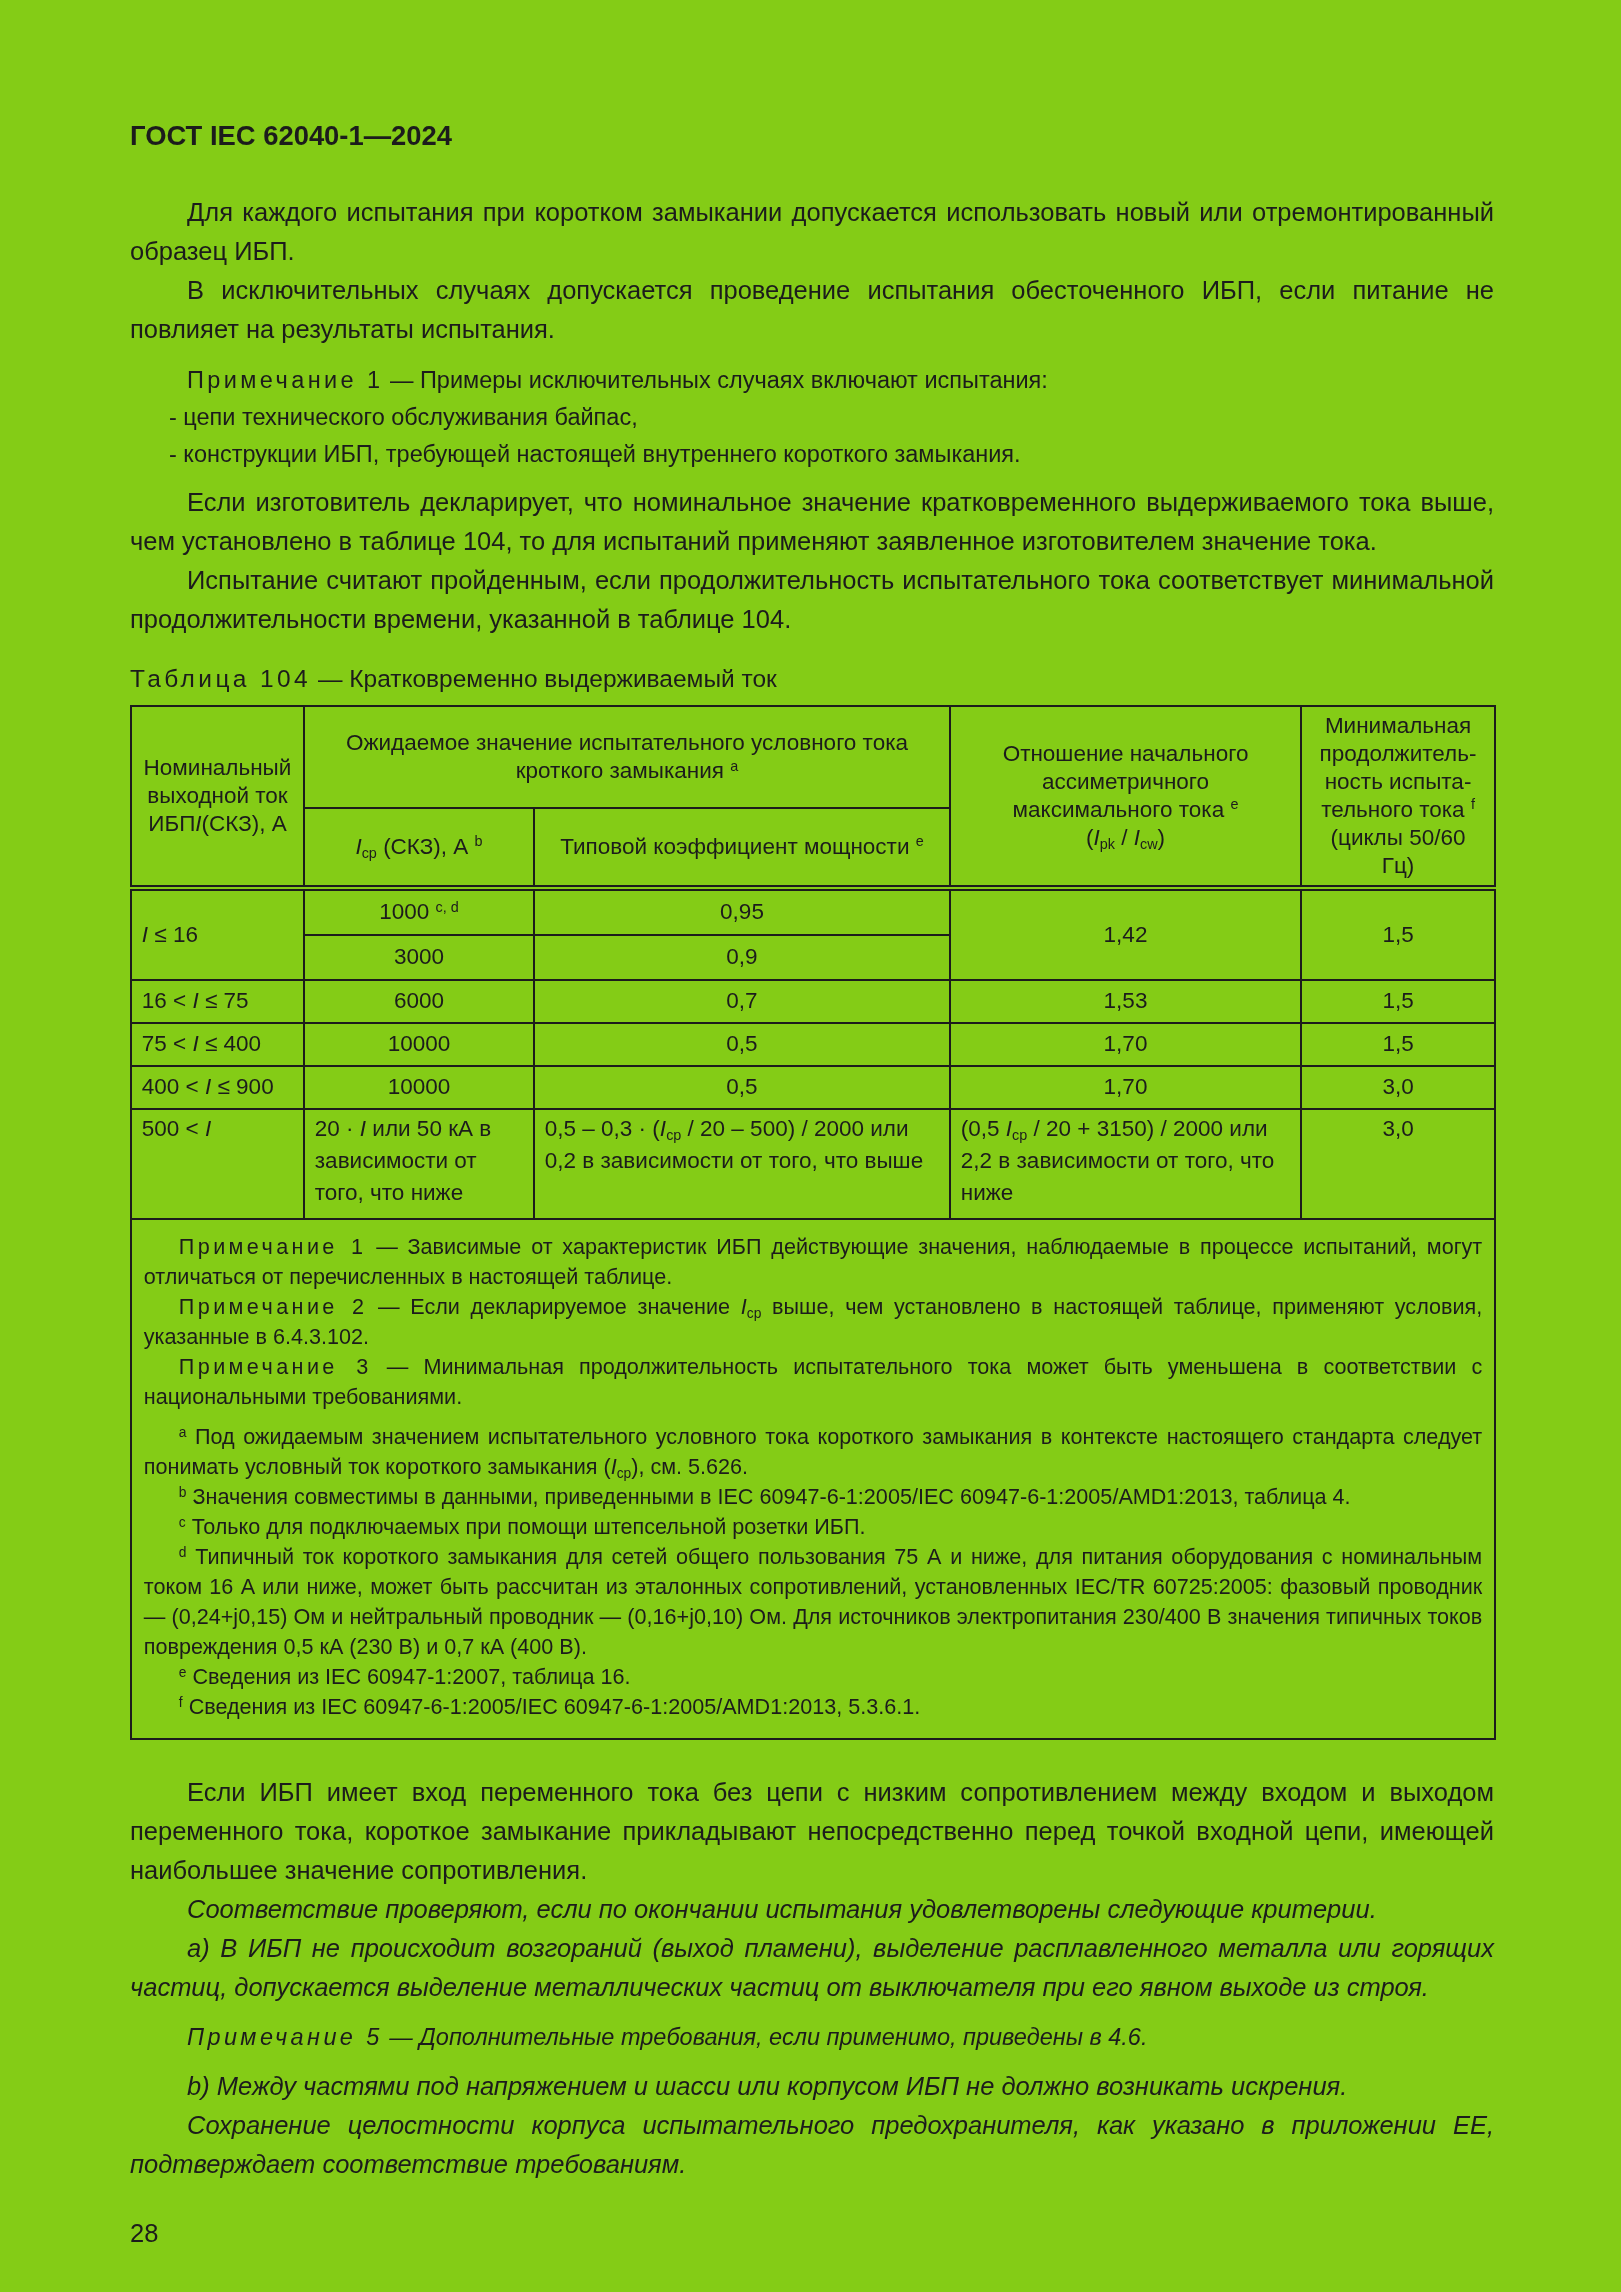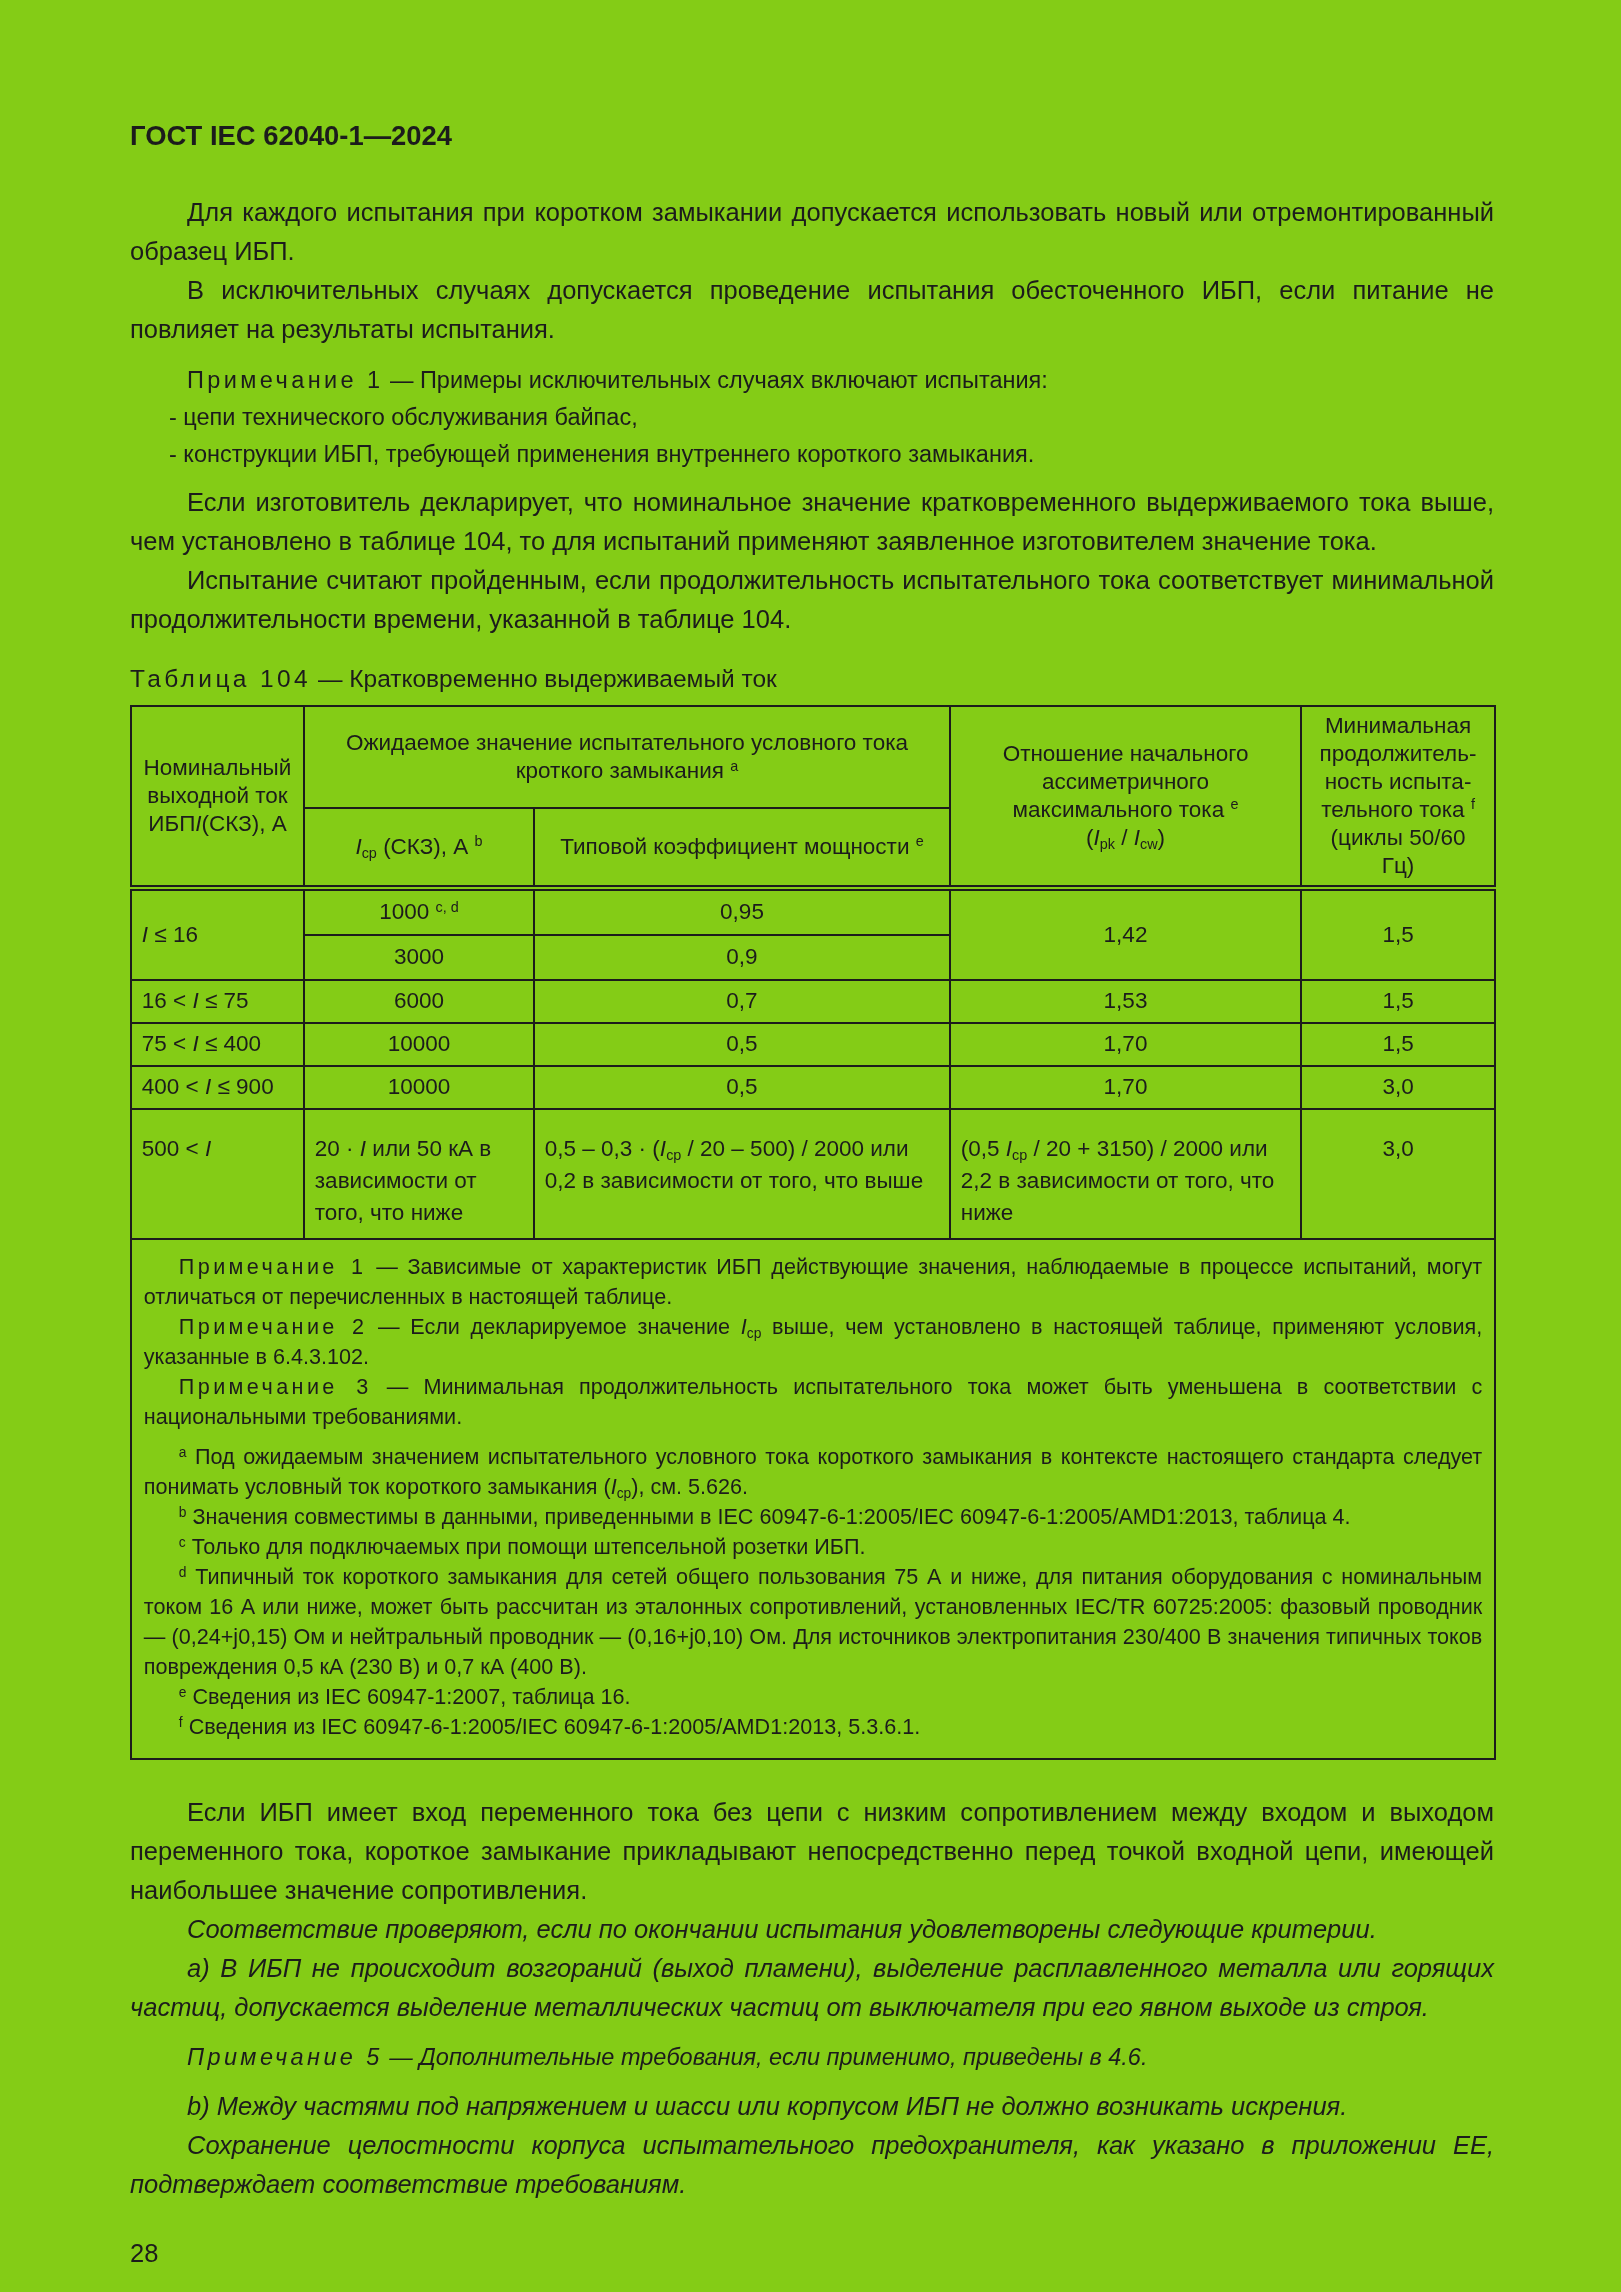--- a/index.html
+++ b/index.html
@@ -17,21 +17,21 @@
   table.t104{width:100%;border-collapse:collapse;table-layout:fixed;font-size:22.5px;line-height:28px;
              border:2.9px solid #1c1c1c;}
   .t104 th,.t104 td{border:2px solid #1c1c1c;padding:4.9px 9.8px;vertical-align:middle;hyphens:manual;}
   .t104 th{font-weight:normal;text-align:center;}
   .t104 thead tr.h2 th,.t104 thead th.rs{border-bottom:6.9px double #1c1c1c;}
   tr.h1{height:78px;} tr.h2{height:61px;}
   tr.rA{height:47px;margin-left:40px;} tr.rB{height:45px;} tr.rS{height:43px;}
   .cnum{text-align:center;}
   .cleft{text-align:left;padding-left:15.7px;}
   .vtop{vertical-align:top;padding-top:8.8px;}
-  tr.r5 td{padding-top:23px;padding-bottom:9.8px;line-height:32px;vertical-align:top;}
+  tr.r5 td{padding-top:3px;padding-bottom:9.8px;line-height:32px;vertical-align:top;}
   td.tfoot{padding:11.8px 11.8px 15.7px 11.8px;}
   .tnote,.fnote{font-size:21.6px;line-height:30px;margin:0;text-align:justify;text-indent:35px;hyphens:manual;}
   .fnote-gap{margin-top:9.8px;}
   sup{font-size:64%;line-height:0;position:relative;top:-0.5em;vertical-align:baseline;}
   sub{font-size:64%;line-height:0;position:relative;top:0.3em;vertical-align:baseline;}
   .block{display:block;}
   .outro{margin-top:33px;}
   .page-num{margin-top:35px;font-size:25.5px;}
 </style>
 </head>
@@ -42,21 +42,21 @@
 
     <div class="doc-header">ГОСТ IEC 62040-1—2024</div>
 
     <p class="body ind">Для каждого испытания при коротком замыкании допускается использовать новый или отремон­тированный образец ИБП.</p>
     <p class="body ind">В исключительных случаях допускается проведение испытания обесточенного ИБП, если питание не повлияет на результаты испытания.</p>
 
     <div class="note ind">
       <span class="sp">Примечание 1</span>
       <span>— Примеры исключительных случаях включают испытания:</span>
       <div class="note-item">- цепи технического обслуживания байпас,</div>
-      <div class="note-item">- конструкции ИБП, требующей применения внутреннего короткого замыкания.</div>
+      <div class="note-item">- конструкции ИБП, требующей настоящей внутреннего короткого замыкания.</div>
     </div>
 
     <p class="body ind">Если изготовитель декларирует, что номинальное значение кратковременного выдерживаемого тока выше, чем установлено в таблице 104, то для испытаний применяют заявленное изготовителем значение тока.</p>
     <p class="body ind">Испытание считают пройденным, если продолжительность испытательного тока соответствует минимальной продолжительности времени, указанной в таблице 104.</p>
 
     <div class="tbl-caption">
       <span class="sp">Таблица 104</span>
       <span>— Кратковременно выдерживаемый ток</span>
     </div>
 

